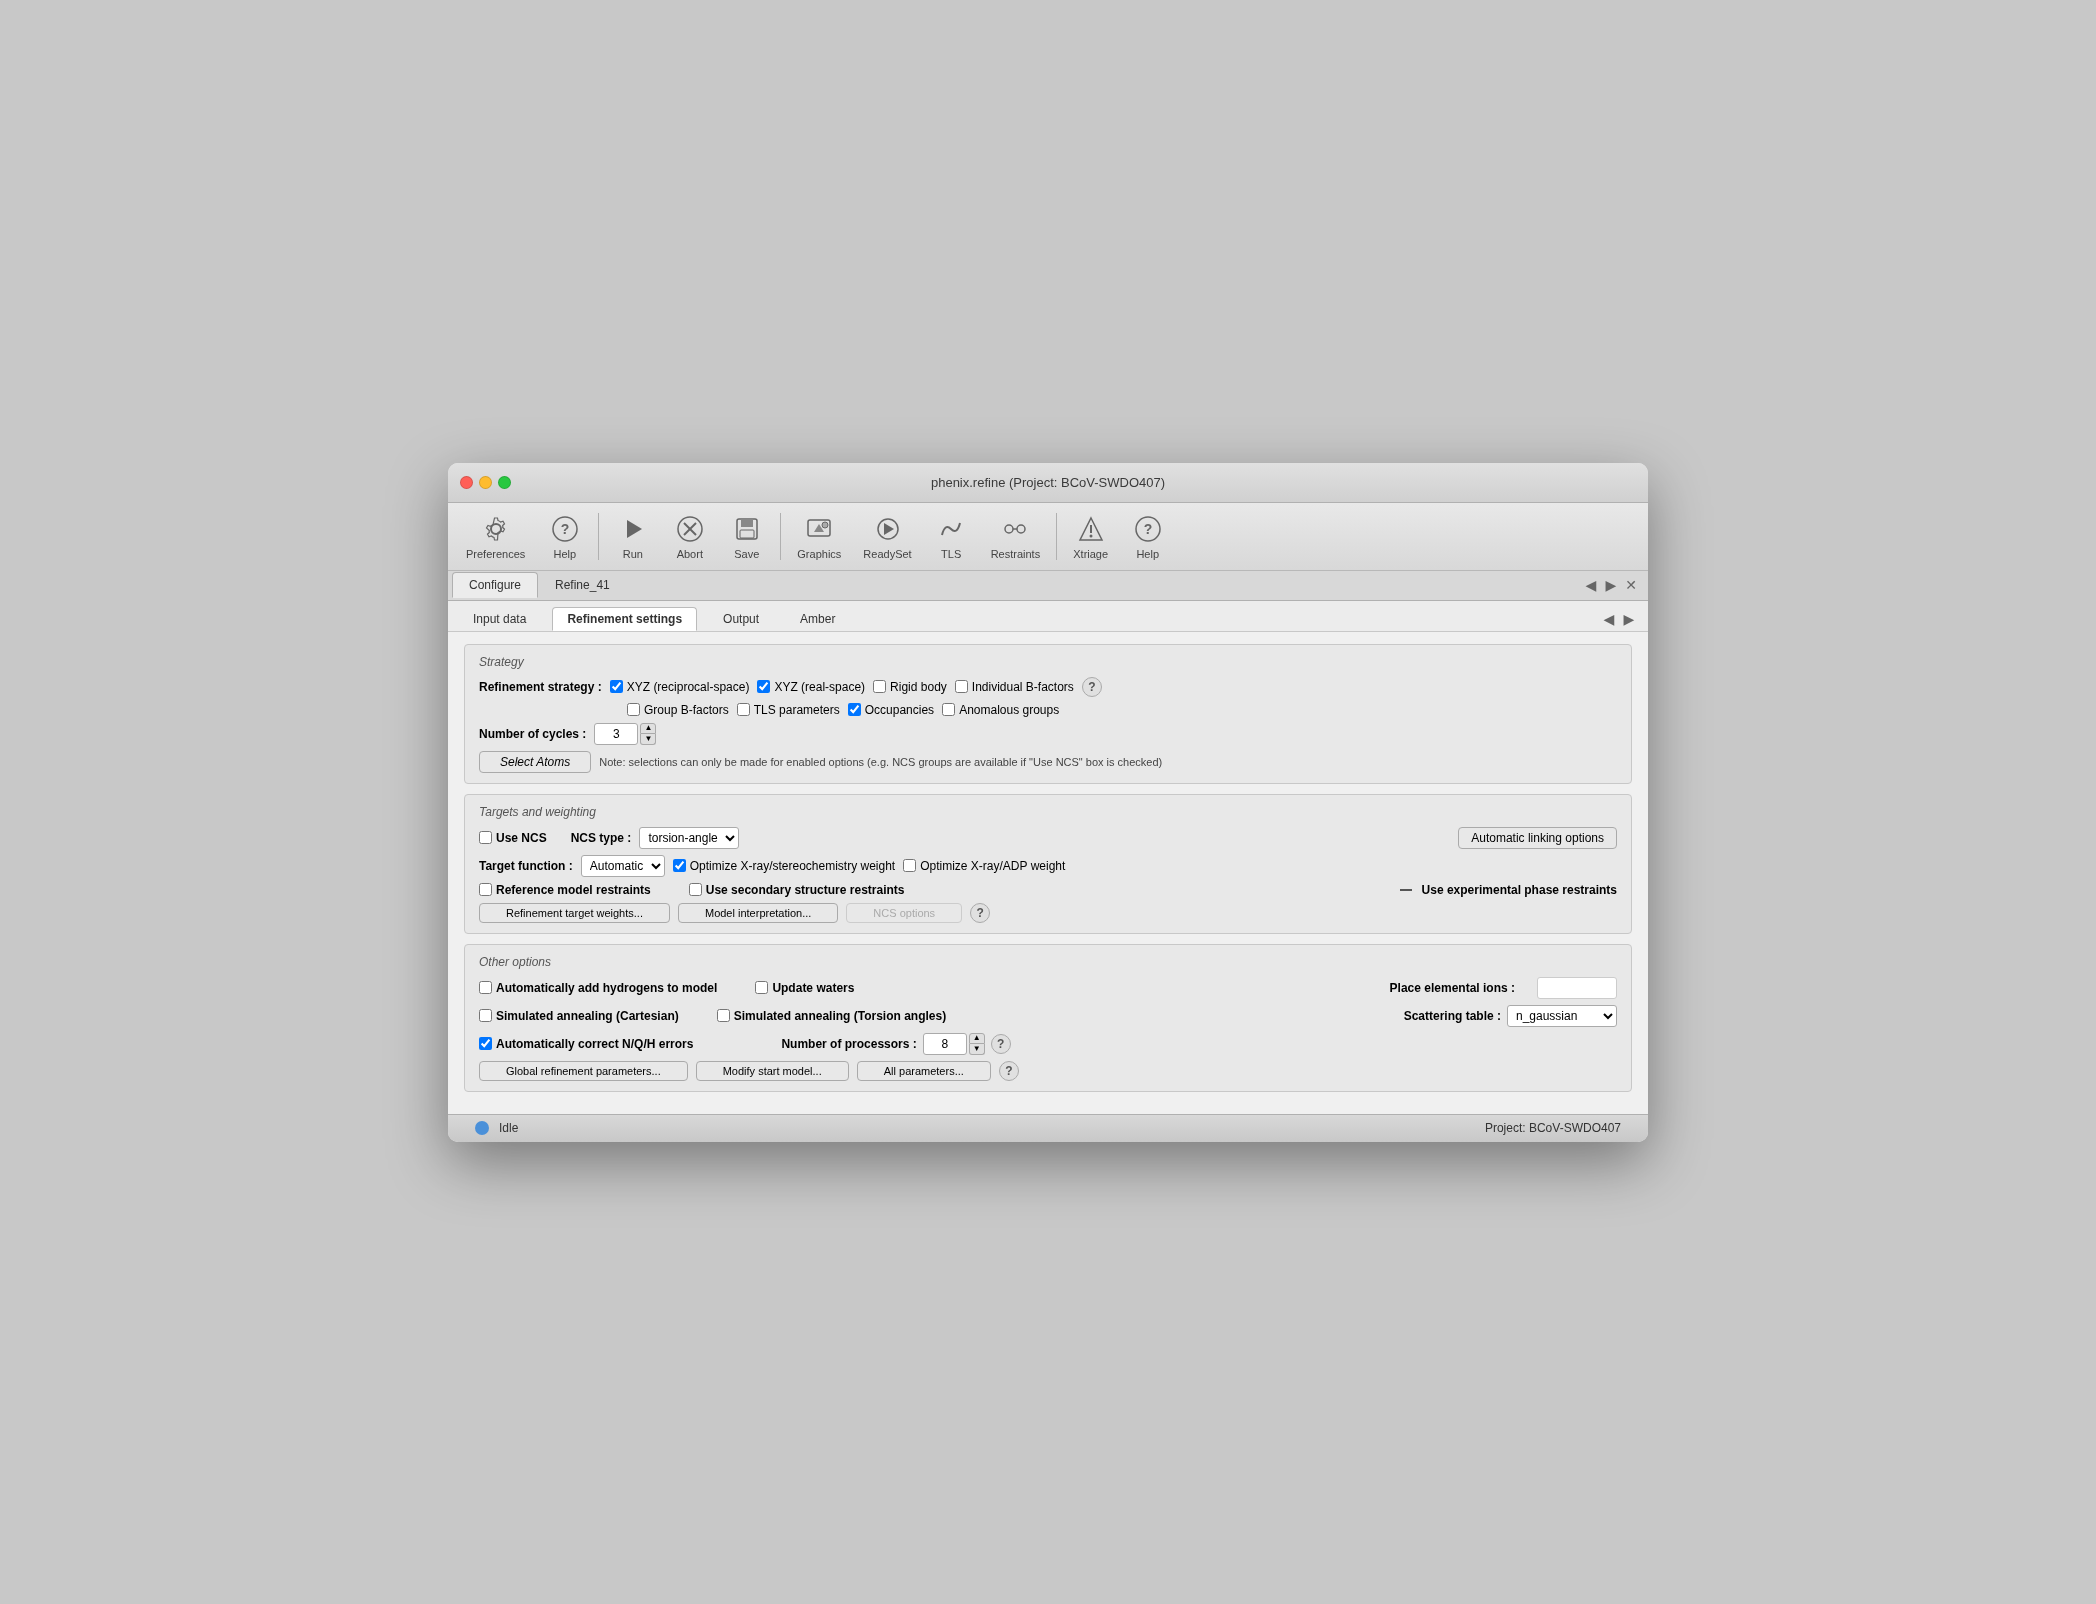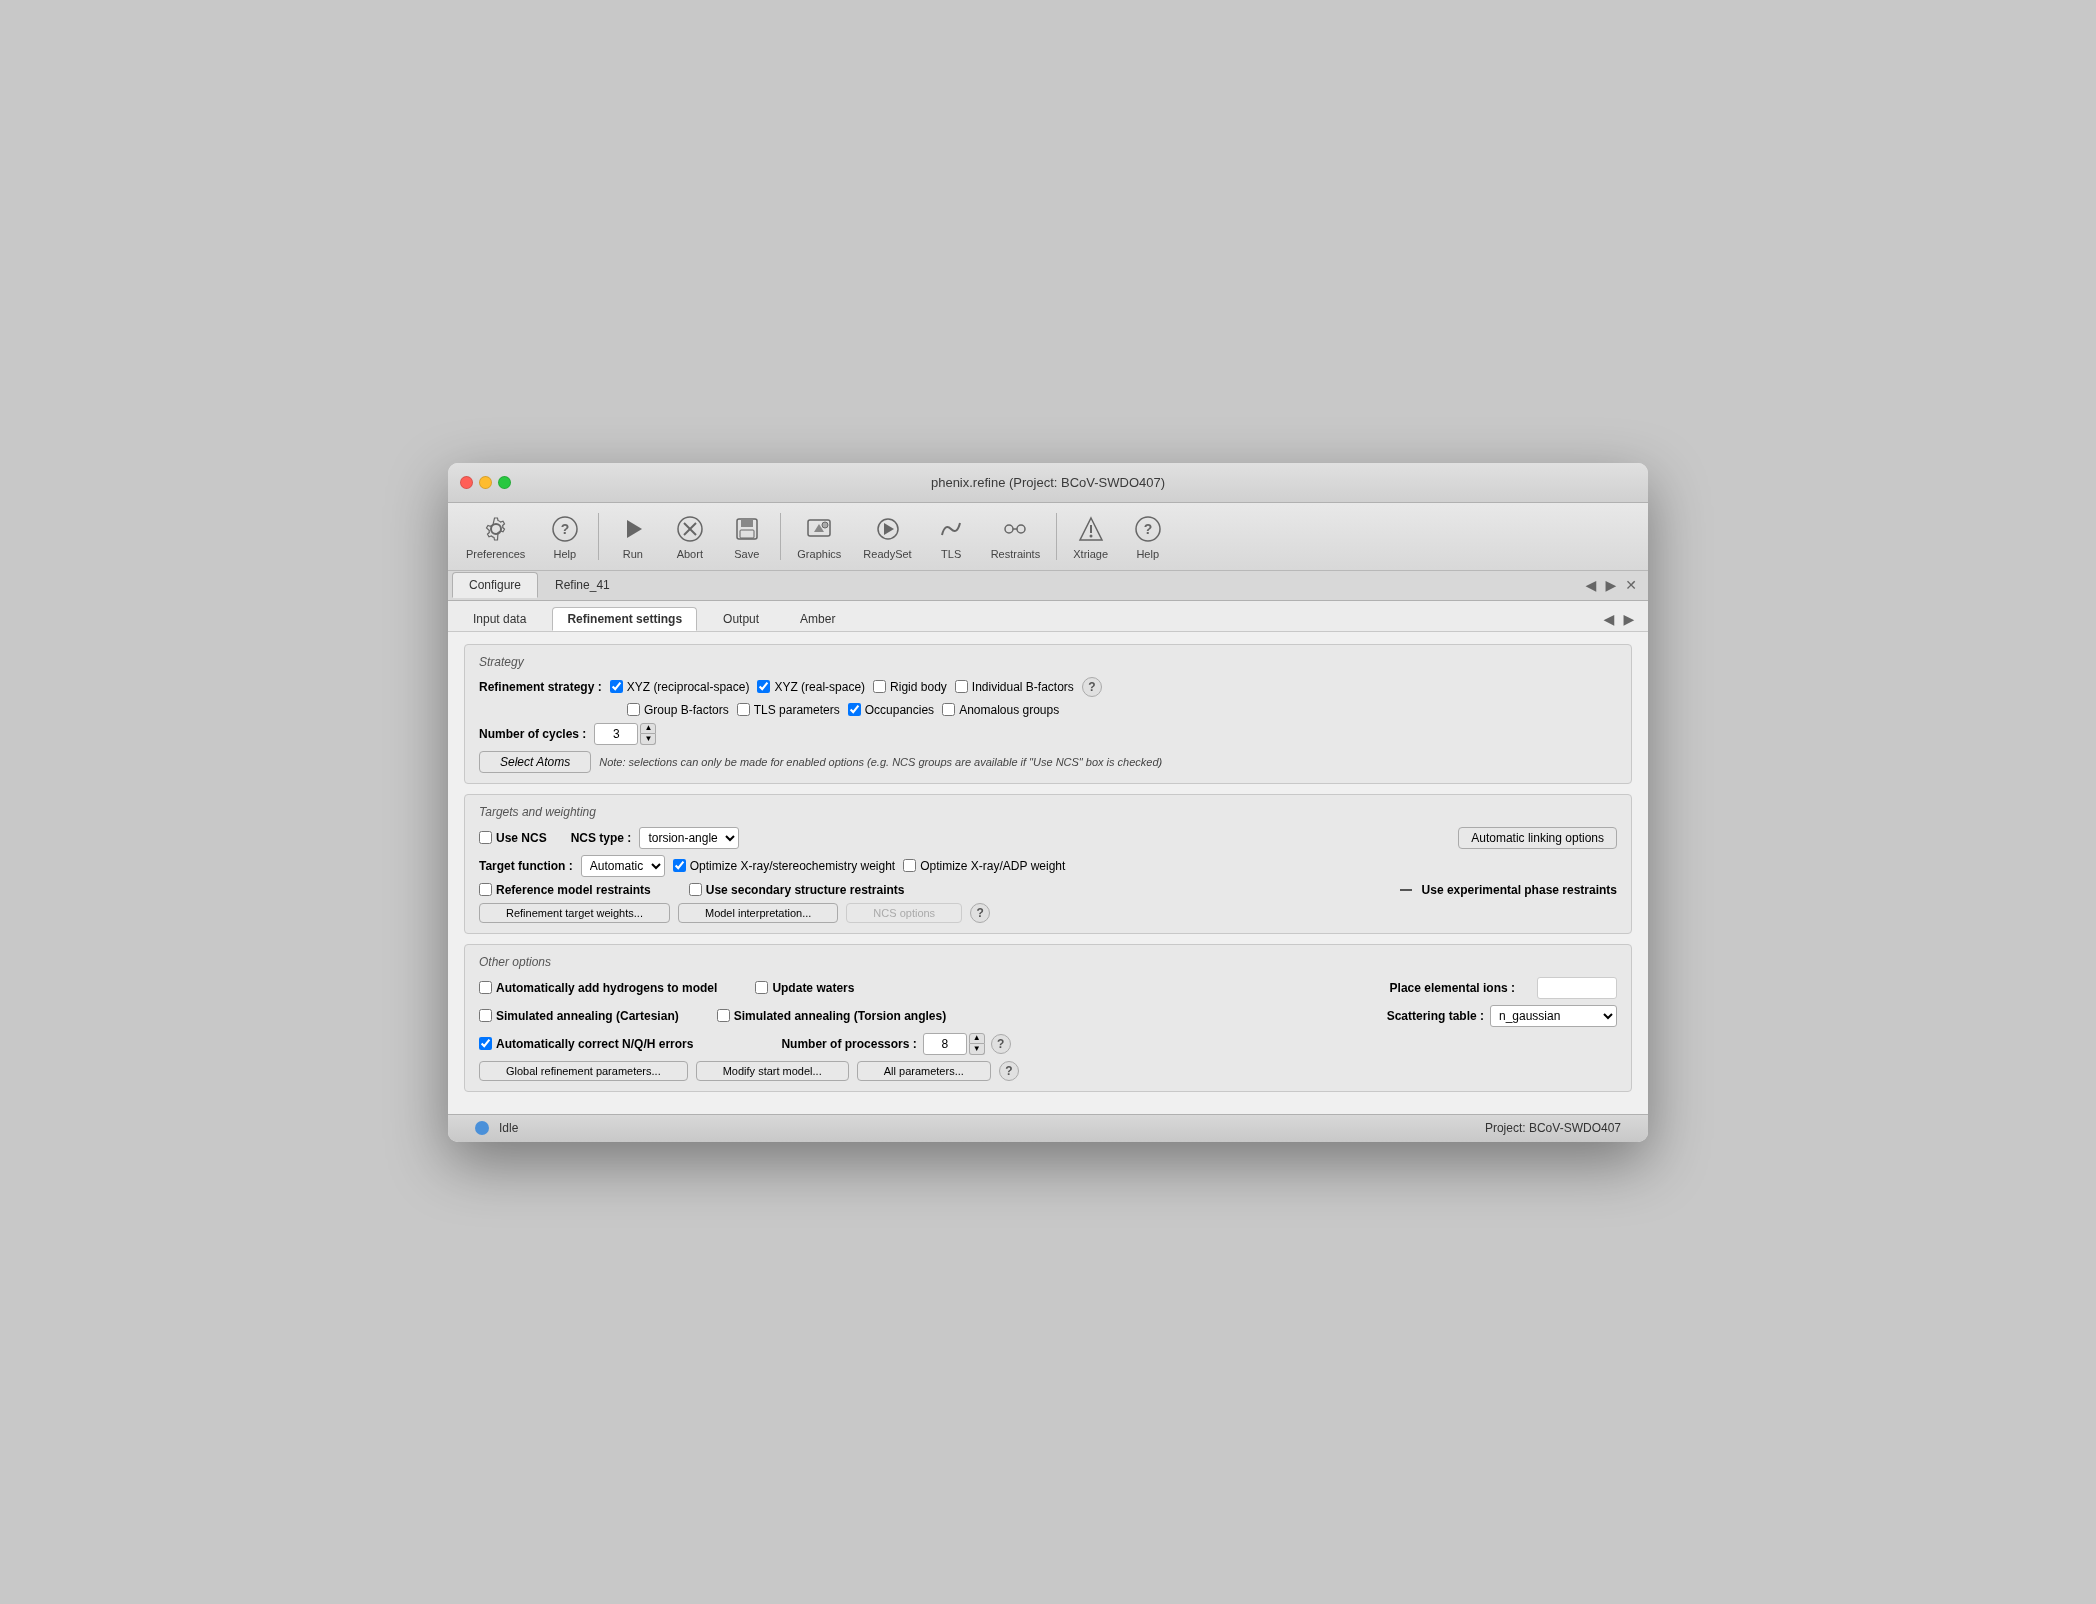--- a/index.html
+++ b/index.html
@@ -244,21 +244,20 @@
       border: 1px solid #aaa;
       border-radius: 4px;
       background: #e8e8e8;
       font-size: 12px;
       cursor: pointer;
       font-style: italic;
     }
     .note-text {
       font-size: 11px;
       color: #444;
-      font-style: italic;
       text-align: center;
     }
     .select-wrap {
       display: flex;
       align-items: center;
       gap: 2px;
     }
     .select-input {
       height: 22px;
       border: 1px solid #aaa;
@@ -622,21 +621,21 @@
         <label class="checkbox-item">
           <input type="checkbox" style="">
           <span class="label-bold">Simulated annealing (Cartesian)</span>
         </label>
         <label class="checkbox-item" style="margin-left:30px;">
           <input type="checkbox" style="">
           <span class="label-bold">Simulated annealing (Torsion angles)</span>
         </label>
         <div style="margin-left:auto; display:flex; align-items:center; gap:6px;">
           <span class="label-bold">Scattering table :</span>
-          <select class="select-input" style="width:127px;">
+          <select class="select-input" style="width:110px;">
             <option>n_gaussian</option>
             <option>wk1995</option>
             <option>it1992</option>
             <option>neutron</option>
           </select>
         </div>
       </div>
 
       <div class="row">
         <label class="checkbox-item">

